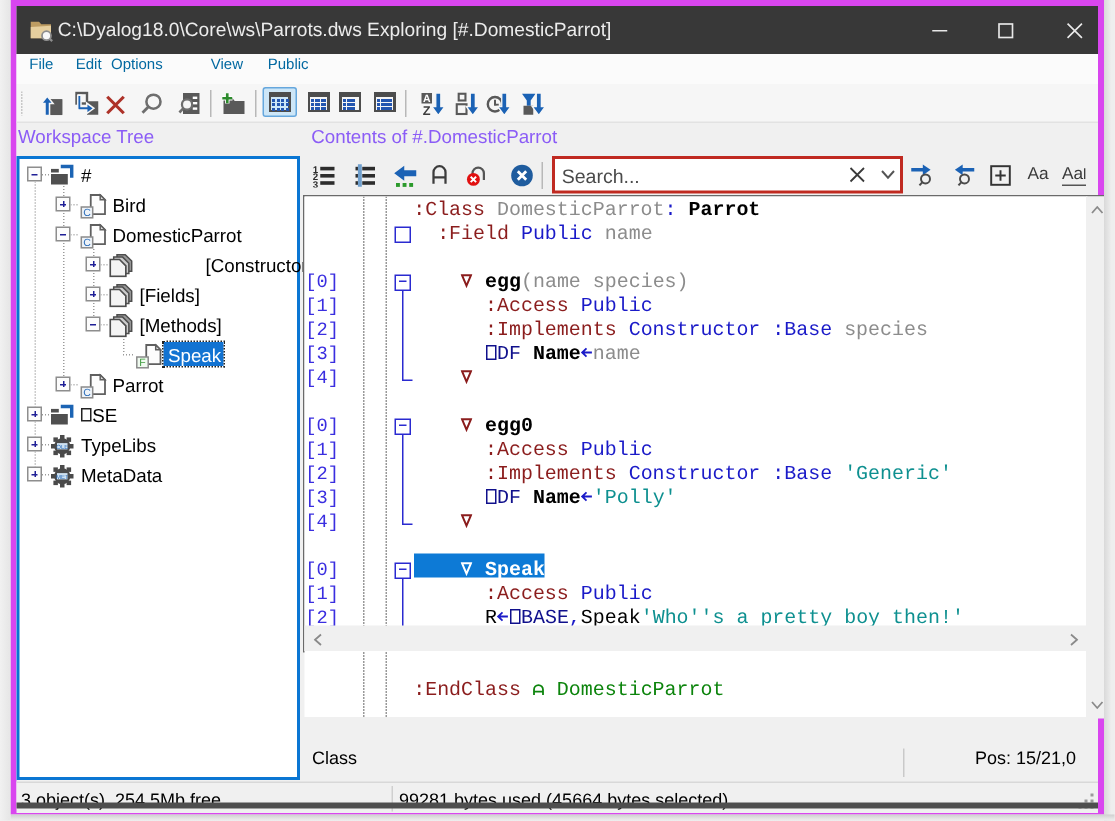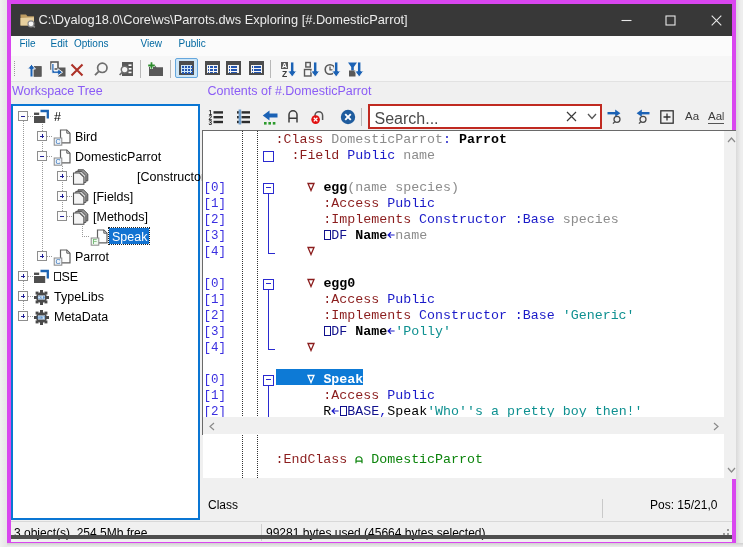--- a/index.html
+++ b/index.html
@@ -406,21 +406,21 @@
       <path d="M5 12 V7.5 a3.8 3.8 0 0 1 7.6 0 V12" fill="none" stroke="#555" stroke-width="1.5"></path>
       <circle cx="5.6" cy="11.6" r="4.3" fill="#e11010"></circle>
       <path d="M3.8 9.8 L7.4 13.4 M7.4 9.8 L3.8 13.4" stroke="#fff" stroke-width="1.3"></path>
     </svg>
     <svg class="icon" style="left:137px;top:5px;" width="16" height="16" viewBox="0 0 16 16">
       <circle cx="8" cy="8" r="7.2" fill="#1f5c9e"></circle>
       <path d="M5.2 5.2 L10.8 10.8 M10.8 5.2 L5.2 10.8" stroke="#fff" stroke-width="1.9"></path>
     </svg>
     <div class="tbsep" style="left:158px;top:4px;"></div>
     <div id="searchbox">
-      <span style="position:absolute;left:5px;top:3.5px;font-size:16px;color:#4a4a4a;">Search...</span>
+      <span style="position:absolute;left:5px;top:3.5px;font-size:13px;color:#4a4a4a;">Search...</span>
       <svg class="icon" style="left:196px;top:5px;" width="11" height="11" viewBox="0 0 11 11">
         <path d="M1 1 L10 10 M10 1 L1 10" stroke="#3a3a3a" stroke-width="1.2"></path>
       </svg>
       <svg class="icon" style="left:217px;top:7px;" width="10" height="7" viewBox="0 0 10 7">
         <path d="M1 1 L5 5.5 L9 1" fill="none" stroke="#555" stroke-width="1.3"></path>
       </svg>
     </div>
     <svg class="icon" style="left:404px;top:4px;" width="17" height="17" viewBox="0 0 17 17">
       <line x1="0.5" y1="5.2" x2="9" y2="5.2" stroke="#1b62b5" stroke-width="2.4"></line>
       <path d="M8.2 1.6 L13.4 5.2 L8.2 8.8 z" fill="#1b62b5"></path>

